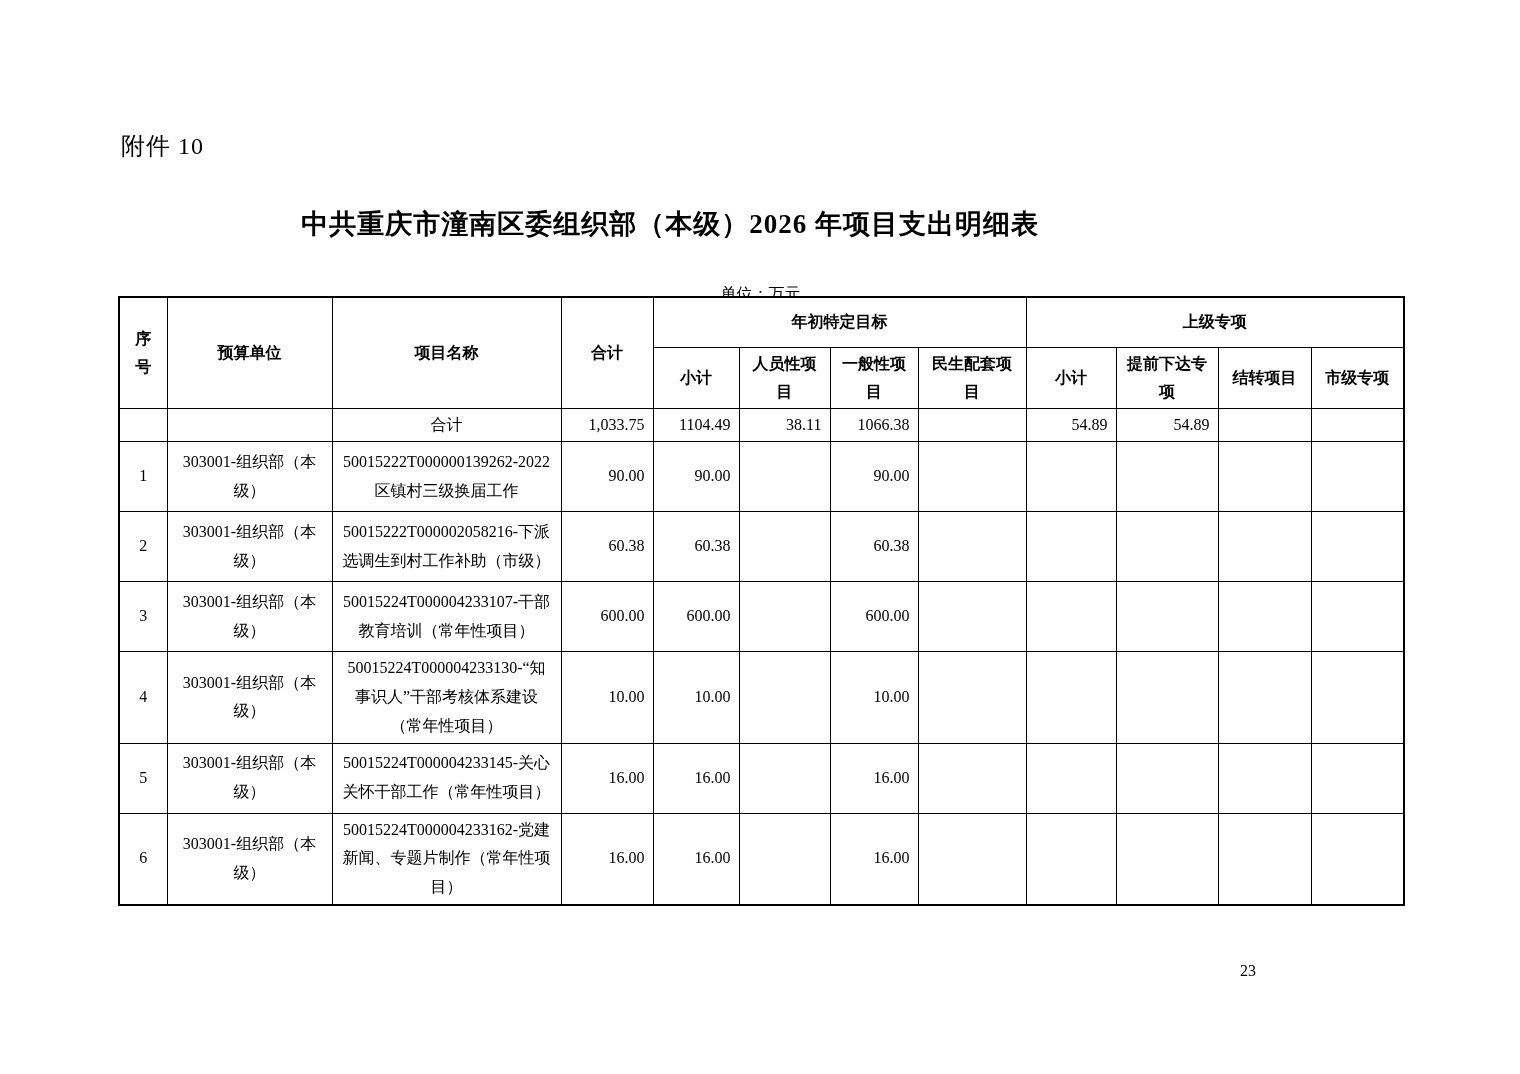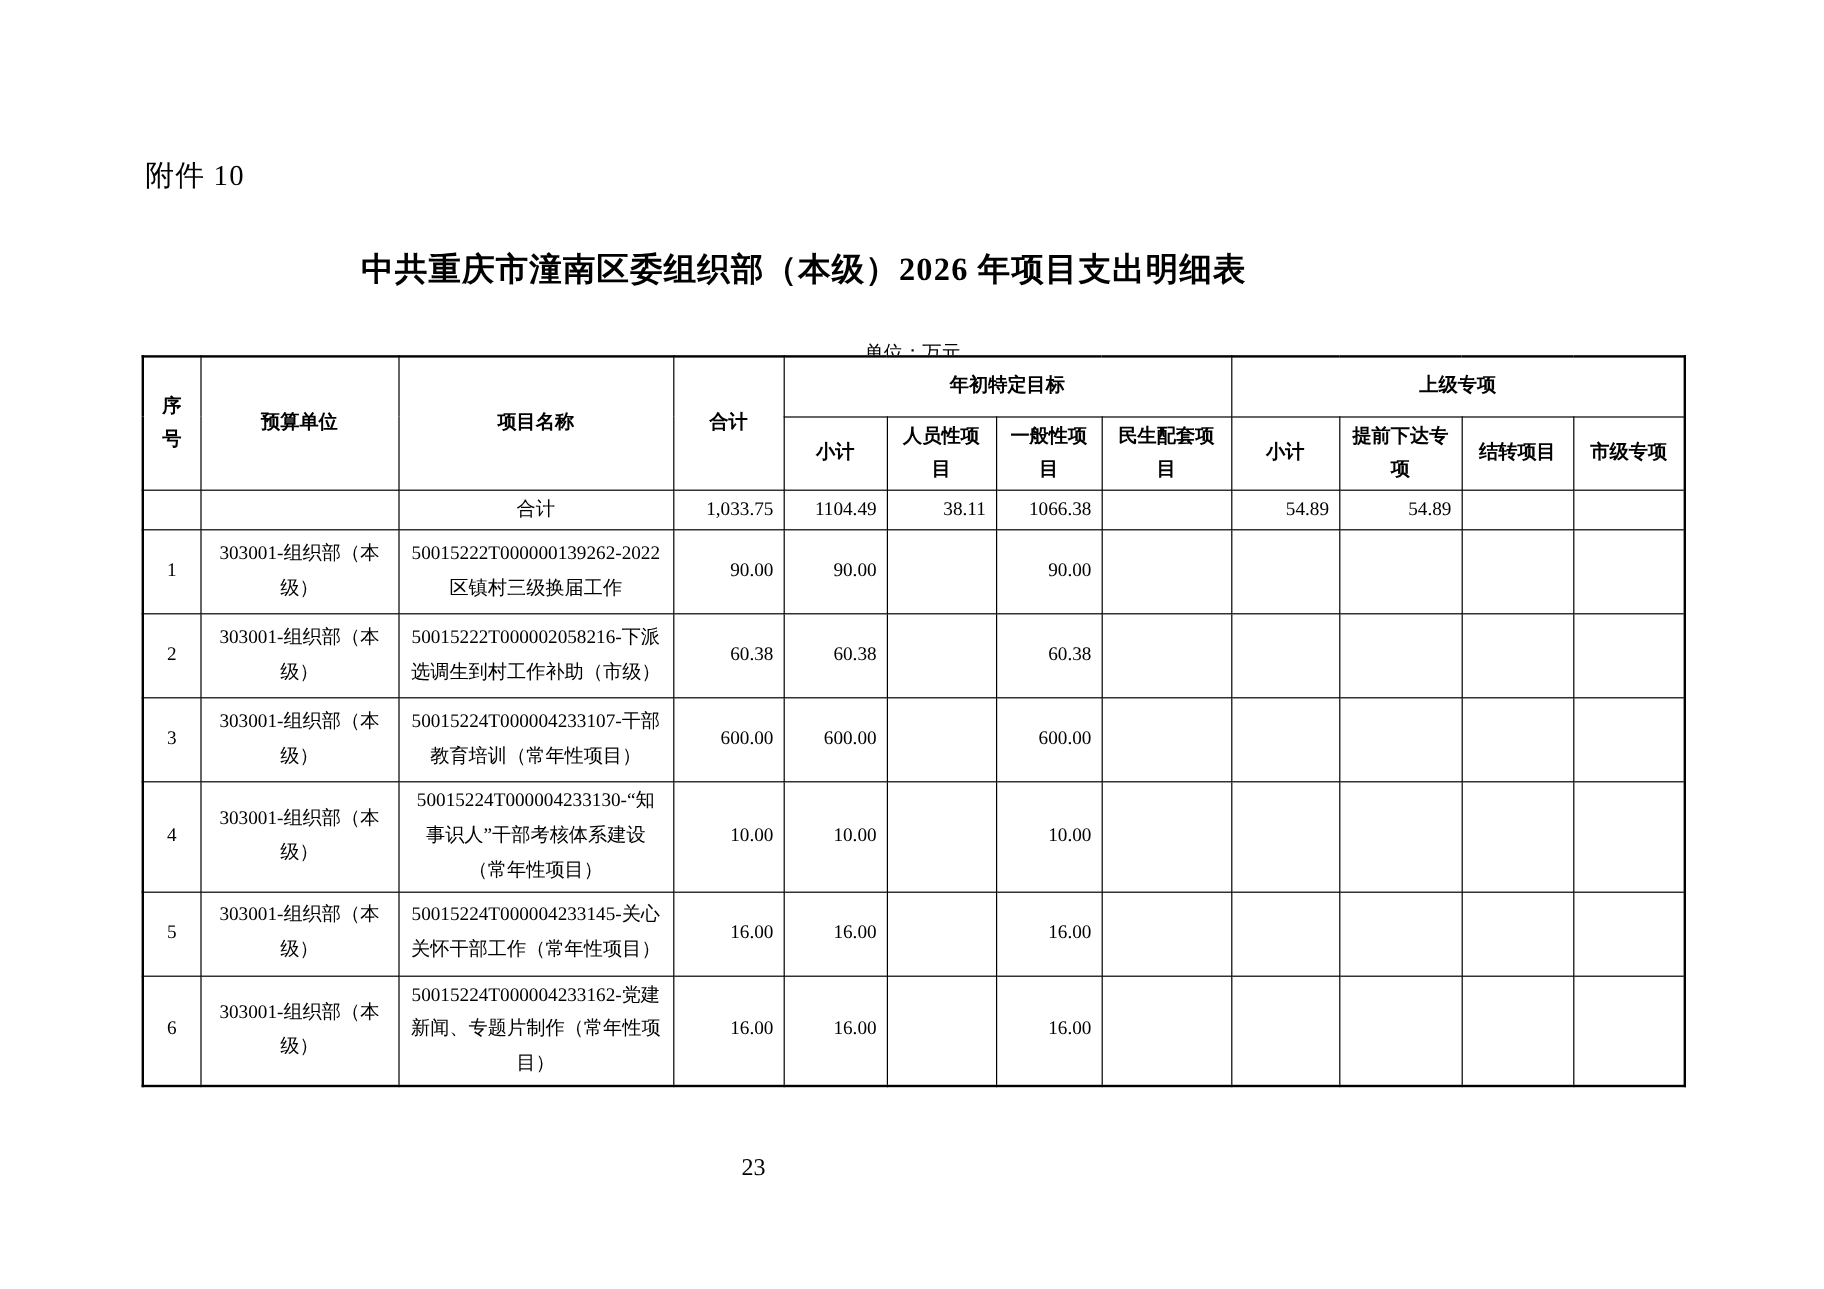--- a/index.html
+++ b/index.html
@@ -49,21 +49,21 @@
   tr.h50 { height: 50px; }
   tr.h60 { height: 60px; }
   tr.h30 { height: 30px; }
   tr.h70 { height: 70px; }
   tr.h90 { height: 90px; }
   td.c { text-align: center; }
   td.l { text-align: center; }
   td.r { text-align: right; padding-right: 13px; }
   .page-number {
     position: absolute; left: 0; top: 962px; width: 1256px;
-    text-align: center; font-size: 20px;
+    text-align: right; font-size: 16px;
   }
 </style>
 </head>
 <body>
 
 <div class="attachment-label">附件 10</div>
 
 <div class="doc-title">中共重庆市潼南区委组织部（本级）2026 年项目支出明细表</div>
 
 <div class="unit-note">单位：万元</div>

